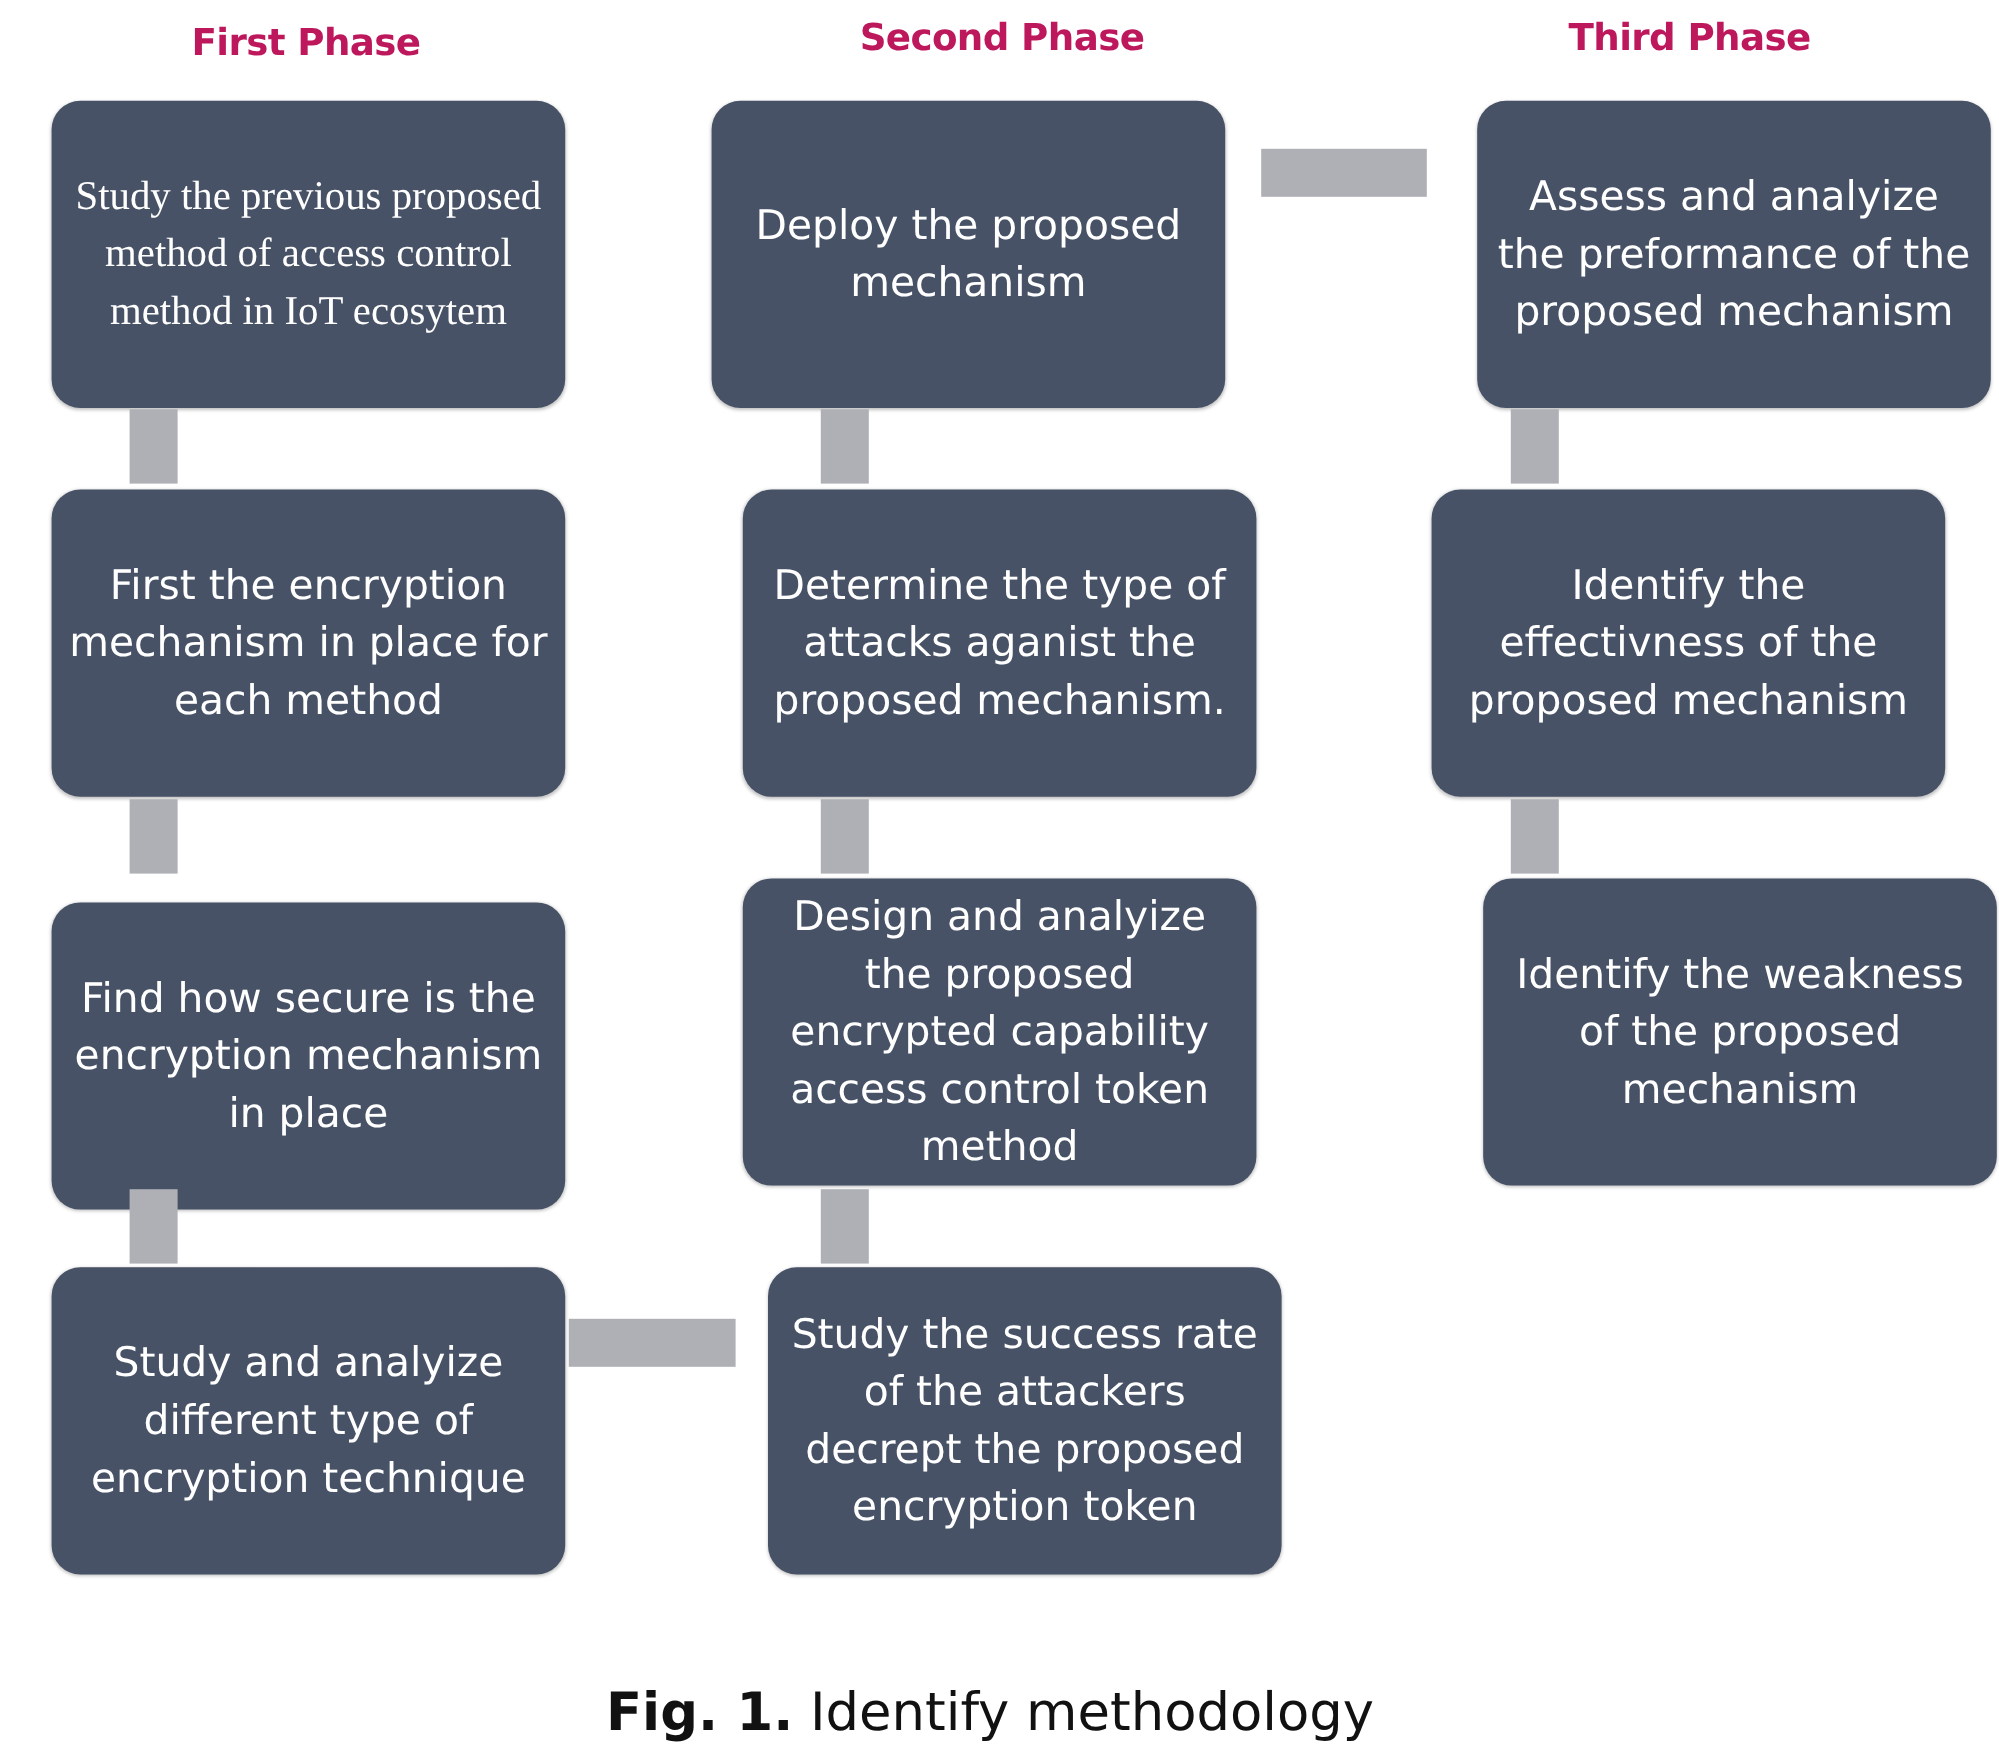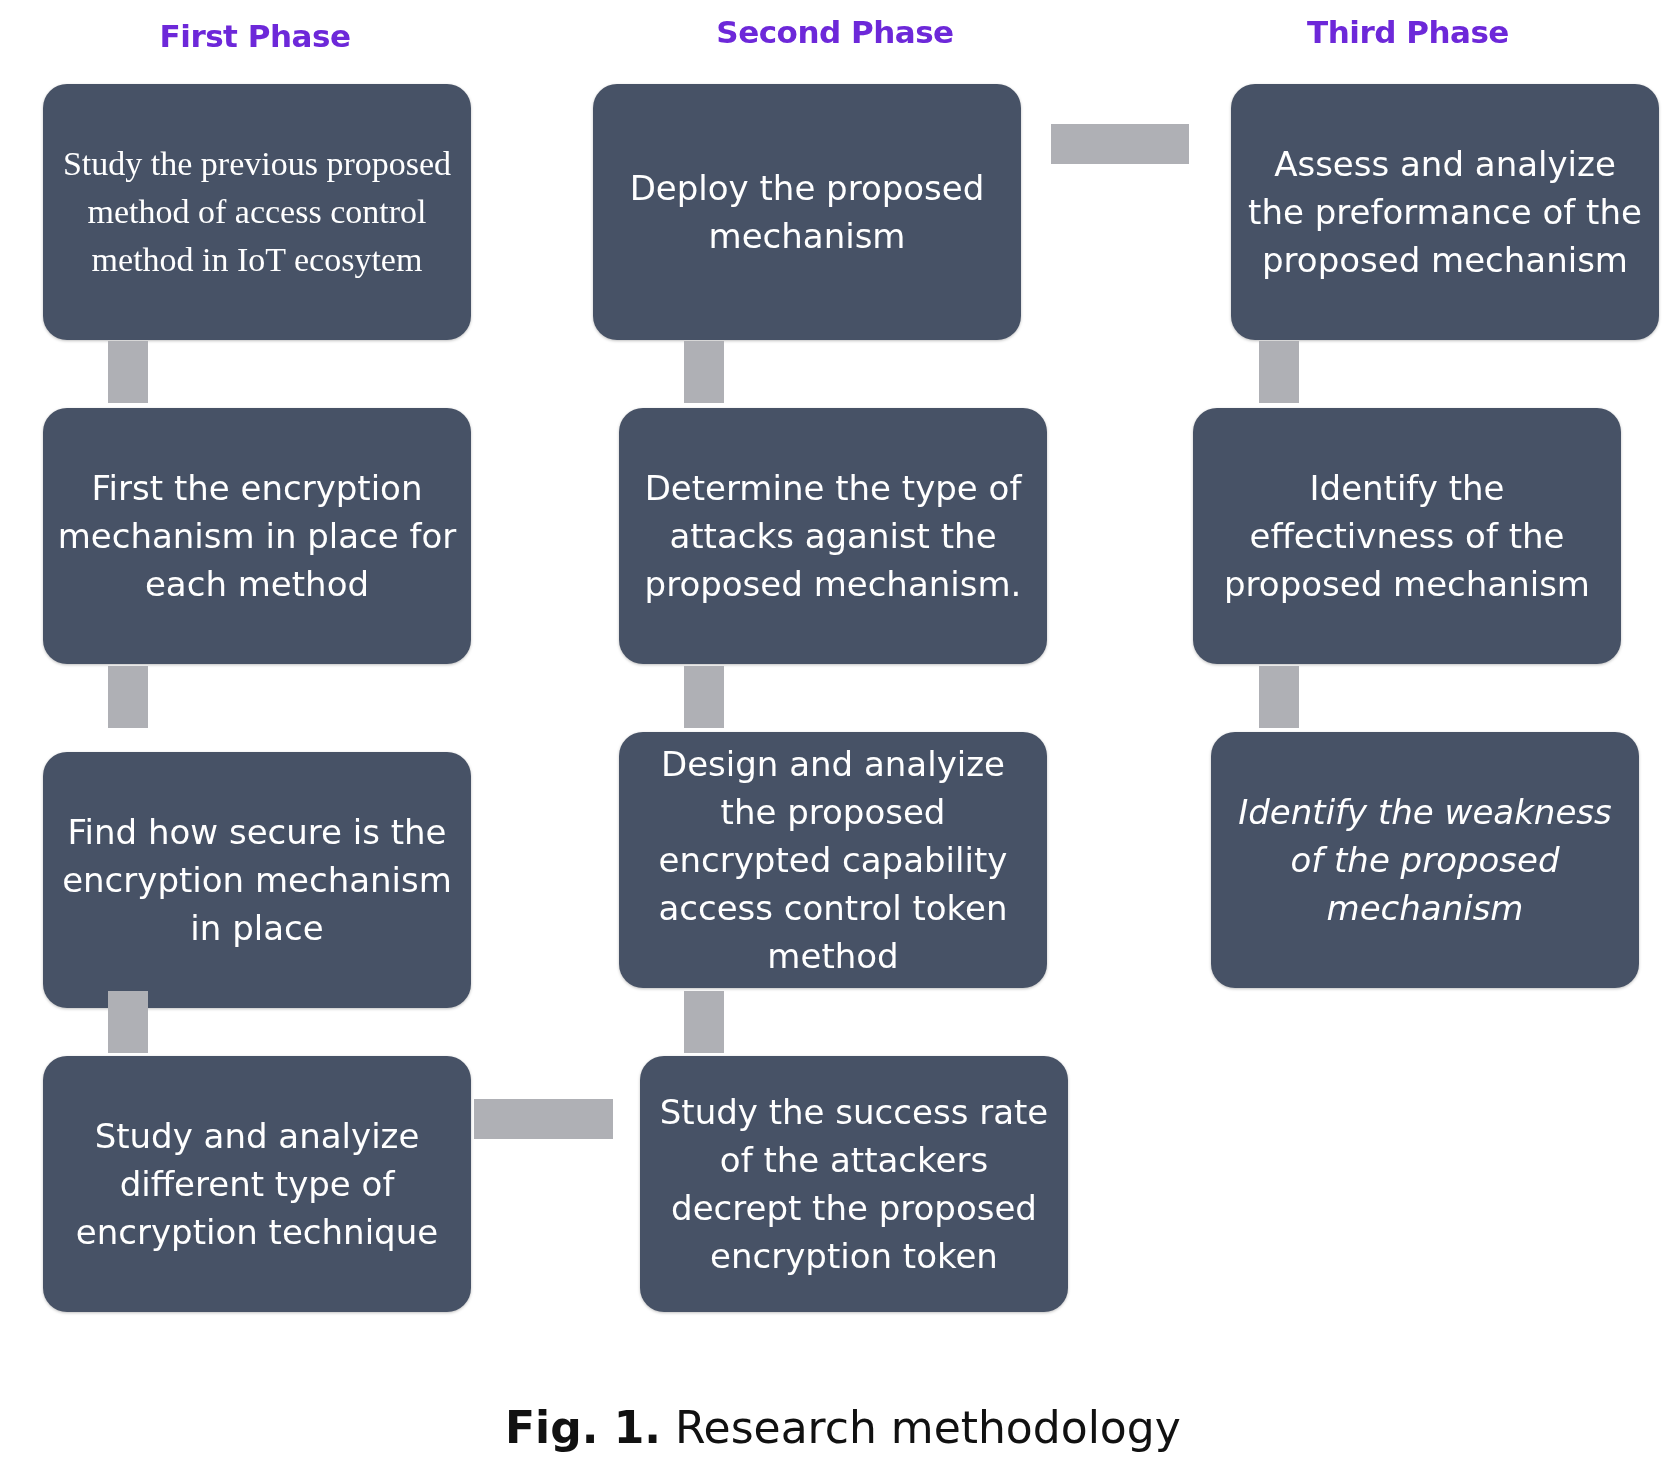--- a/index.html
+++ b/index.html
@@ -1,18 +1,18 @@
 <!DOCTYPE html>
 <html><head>
 <meta charset="utf-8">
 <style>
   html, body { margin: 0; padding: 0; background: #ffffff; }
   body { width: 1666px; height: 1466px; position: relative; overflow: hidden;
          font-family: "DejaVu Sans", "Liberation Sans", sans-serif; }
-  .phase-title { position: absolute; font-weight: bold; font-size: 31px; color: #6d28d9;
+  .phase-title { position: absolute; font-weight: bold; font-size: 31px; color: #be185d;
                  text-align: center; width: 430px; font-family: "DejaVu Sans", sans-serif; letter-spacing: -0.5px; }
   .box { position: absolute; width: 428px; height: 256px; background: #475266;
          border-radius: 24px; display: flex; align-items: center; justify-content: center;
          text-align: center; color: #ffffff; font-size: 34px; line-height: 48px;
          box-shadow: 0 1px 3px rgba(0,0,0,0.25); box-sizing: border-box; padding: 0 14px; }
   .box span { display: block; }
   .conn { position: absolute; background: #afb0b5; }
   .conn.v { width: 40px; height: 62px; }
   .conn.h { height: 40px; }
   .caption { position: absolute; top: 1400px; left: 0; width: 1666px; text-align: left;
@@ -64,19 +64,19 @@
 <div class="conn h" style="left:1051px; top:124px; width:138px;"></div>
 
 <div class="box" style="left:1231px; top:84px;">
     <span>Assess and analyize the preformance of the proposed mechanism</span>
   </div>
 <div class="conn v" style="left:1259px; top:341px;"></div>
 <div class="box" style="left:1193px; top:408px;">
     <span>Identify the effectivness of the proposed mechanism</span>
   </div>
 <div class="conn v" style="left:1259px; top:666px;"></div>
-<div class="box" style="left:1211px; top:732px;font-style:italic;">
+<div class="box" style="left:1236px; top:732px;">
     <span>Identify the weakness of the proposed mechanism</span>
   </div>
 
 <div class="caption" style="top:1402px;">
-  <div class="inner"><b>Fig. 1.</b><span> Research methodology</span></div>
+  <div class="inner"><b>Fig. 1.</b><span> Identify methodology</span></div>
 </div>
 
 </body></html>

